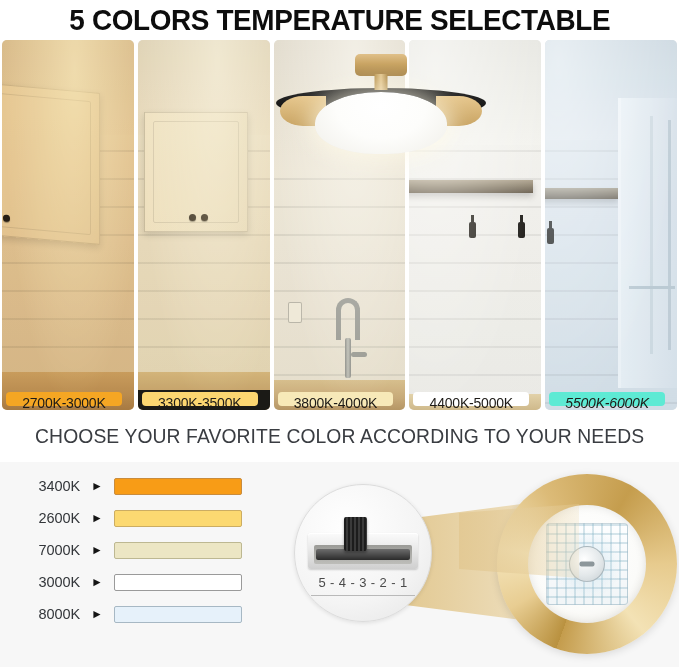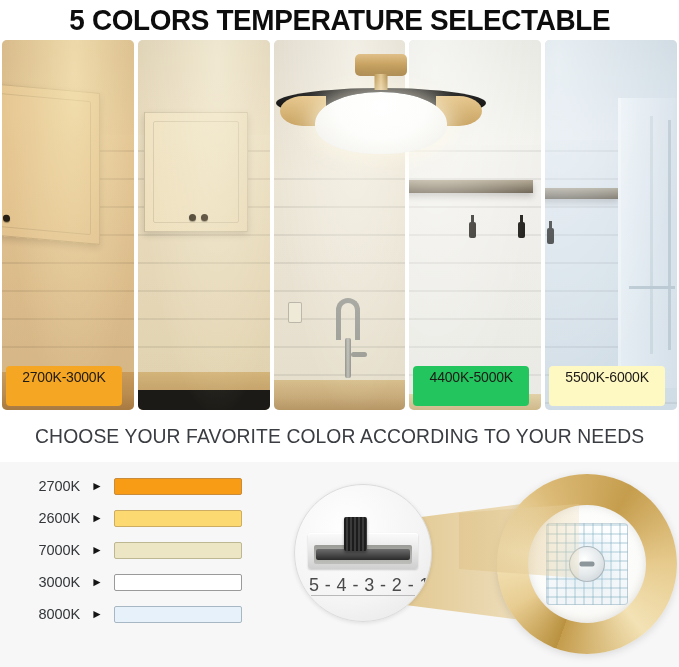--- a/index.html
+++ b/index.html
@@ -159,21 +159,21 @@
     box-shadow:0 0 22px 6px rgba(255,250,230,0.65);
   }
 
   
   .tint{position:absolute;inset:0;pointer-events:none;mix-blend-mode:multiply;}
   .glow{position:absolute;inset:0;pointer-events:none;mix-blend-mode:screen;}
 
   
   .chip{
     position:absolute;left:4px;right:12px;bottom:4px;
-    height:40px;line-height:22px;
+    height:14px;line-height:22px;
     border-radius:4px;
     text-align:center;
     font-size:14px;
     color:#1e1b17;
     letter-spacing:-0.2px;
     white-space:nowrap;
     font-family:"Liberation Sans","DejaVu Sans",sans-serif;
   }
 
   
@@ -265,21 +265,21 @@
   }
   .switch-knob{
     position:absolute;left:49px;top:32px;width:23px;height:34px;
     background:repeating-linear-gradient(to right,#1c1c1c 0px,#1c1c1c 2px,#3a3a3a 2px,#3a3a3a 4px);
     border-radius:2px;
     box-shadow:0 2px 3px rgba(0,0,0,0.35);
   }
   .switch-nums{
     position:absolute;left:14px;top:90px;width:108px;
     text-align:center;
-    font-size:18px;
+    font-size:13px;
     color:#4a4a4a;
     letter-spacing:0.4px;
     white-space:nowrap;
   }
   .switch-underline{
     position:absolute;left:16px;top:110px;width:104px;height:1px;
     background:#b9b9b9;
   }
 
   
@@ -362,65 +362,67 @@
       <div class="cabinet" style="left:6px;top:72px;width:104px;height:120px;">
         <div class="cab-panel"></div>
         <div class="knob" style="left:44px;bottom:10px;"></div>
         <div class="knob" style="left:56px;bottom:10px;"></div>
       </div>
       <div class="counter"></div>
       <div class="counter dark-front"></div>
       <div class="tint" style="background:linear-gradient(to bottom,#f3dfae,#ecd49b);opacity:0.55;"></div>
       <div class="glow" style="background:radial-gradient(ellipse at 60% 6%,rgba(255,232,180,0.5),rgba(0,0,0,0) 72%);"></div>
     </div>
+    <div class="chip" style="background:#fcd671;">3300K-3500K</div>
   </div>
 
   <div class="strip">
     <div class="scene">
       <div class="wall"></div>
       <div class="ceiling" style="height:130px;"></div>
       <div class="outlet" style="left:14px;top:262px;"></div>
       <div class="faucet-neck" style="left:62px;top:258px;"></div>
       <div class="faucet-body" style="left:71px;top:298px;"></div>
       <div class="faucet-handle" style="left:77px;top:312px;"></div>
       <div class="counter" style="height:30px;"></div>
       <div class="tint" style="background:linear-gradient(to bottom,#f6eed6,#f2e8c9);opacity:0.42;"></div>
       <div class="glow" style="background:radial-gradient(ellipse at 62% 6%,rgba(255,248,225,0.55),rgba(0,0,0,0) 72%);"></div>
     </div>
+    <div class="chip" style="background:#f7e9b8;">3800K-4000K</div>
   </div>
 
   <div class="strip">
     <div class="scene">
       <div class="wall" style="background:repeating-linear-gradient(to bottom,rgba(0,0,0,0) 0px,rgba(0,0,0,0) 26px,rgba(0,0,0,0.06) 26px,rgba(0,0,0,0.06) 28px),linear-gradient(to bottom,#f7f7f5,#eeeeec);"></div>
       <div class="ceiling" style="height:105px;background:linear-gradient(to bottom,#ebebe9,#f6f6f4);"></div>
       <div class="shelf" style="left:-6px;right:8px;top:140px;"></div>
       <div class="hook" style="left:60px;top:182px;"></div>
       <div class="hook" style="right:16px;top:182px;"></div>
       <div class="counter" style="height:16px;background:linear-gradient(to bottom,#e6d5ae,#d3bd8f);"></div>
       <div class="tint" style="background:linear-gradient(to bottom,#f6f4ec,#f1efe6);opacity:0.30;"></div>
       <div class="glow" style="background:radial-gradient(ellipse at 20% 6%,rgba(255,250,235,0.5),rgba(0,0,0,0) 72%);"></div>
     </div>
-    <div class="chip" style="background:#22c55e;">4400K-5000K</div>
+    <div class="chip" style="background:#ffffff;">4400K-5000K</div>
   </div>
 
   <div class="strip">
     <div class="scene">
       <div class="wall" style="background:repeating-linear-gradient(to bottom,rgba(0,0,0,0) 0px,rgba(0,0,0,0) 26px,rgba(0,0,0,0.06) 26px,rgba(0,0,0,0.06) 28px),linear-gradient(to bottom,#eef2f5,#e4eaef);"></div>
       <div class="ceiling" style="height:100px;background:linear-gradient(to bottom,#dee5ea,#eef2f5);"></div>
       <div class="shelf" style="left:-8px;width:82px;top:148px;height:11px;"></div>
       <div class="hook" style="left:2px;top:188px;"></div>
 
       <div style="position:absolute;right:-2px;top:58px;width:58px;bottom:22px;background:linear-gradient(to right,#f9fbfc,#e9eef2);border-left:3px solid #ffffff;"></div>
       <div style="position:absolute;right:6px;top:80px;width:3px;bottom:60px;background:#cfd8de;"></div>
       <div style="position:absolute;right:24px;top:76px;width:3px;bottom:56px;background:#dfe6ea;"></div>
       <div style="position:absolute;right:2px;top:246px;width:46px;height:3px;background:#cbd5db;"></div>
       <div class="tint" style="background:linear-gradient(to bottom,#dbe7f0,#cfdee9);opacity:0.45;"></div>
       <div class="glow" style="background:radial-gradient(ellipse at 10% 6%,rgba(230,244,255,0.55),rgba(0,0,0,0) 72%);"></div>
     </div>
-    <div class="chip" style="background:#fef9c3;">5500K-6000K</div>
+    <div class="chip" style="background:#5eead4;font-style:italic;">5500K-6000K</div>
   </div>
 
   <div class="lamp" style="left:276px;">
     <div class="lamp-ring"></div>
     <div class="lamp-gold-l"></div>
     <div class="lamp-gold-r"></div>
     <div class="lamp-canopy"></div>
     <div class="lamp-stem"></div>
     <div class="lamp-dome"></div>
   </div>
@@ -428,21 +430,21 @@
 
 <div class="subhead">
   <h2>CHOOSE YOUR FAVORITE COLOR ACCORDING TO YOUR NEEDS</h2>
 </div>
 
 <div class="lower">
 
   <div class="swatch-list">
 
     <div class="swatch-row">
-      <div class="sw-label">2700K</div>
+      <div class="sw-label">3400K</div>
       <div class="sw-arrow">►</div>
       <div class="sw-bar" style="background:#f89c16;border:1px solid #c98c3d;"></div>
     </div>
 
     <div class="swatch-row">
       <div class="sw-label">2600K</div>
       <div class="sw-arrow">►</div>
       <div class="sw-bar" style="background:#fcd971;border:1px solid #ccad62;"></div>
     </div>
 

